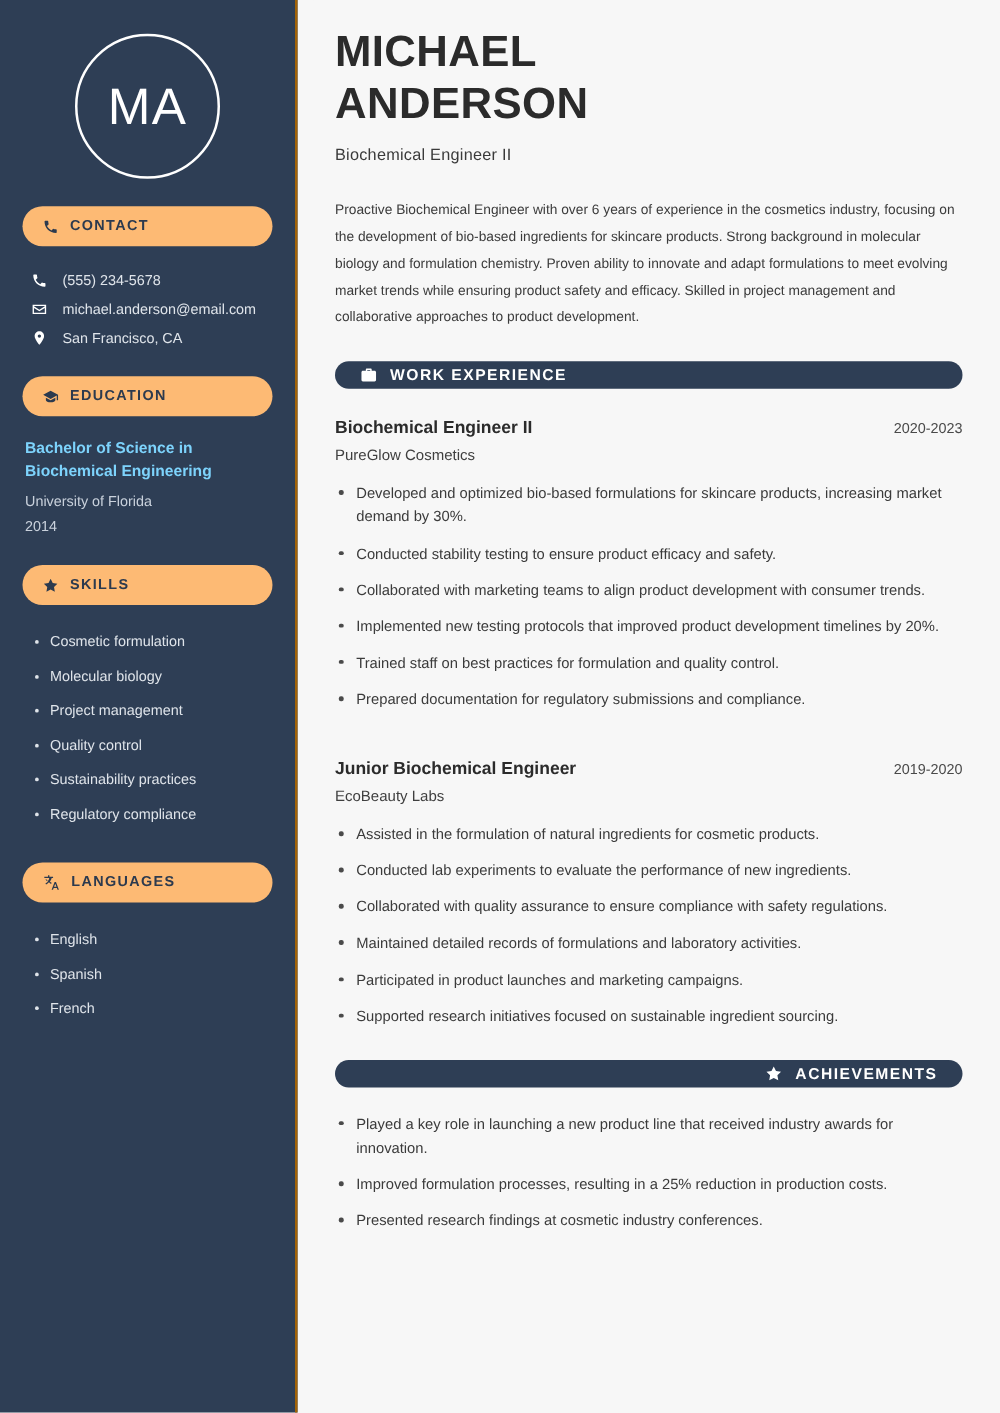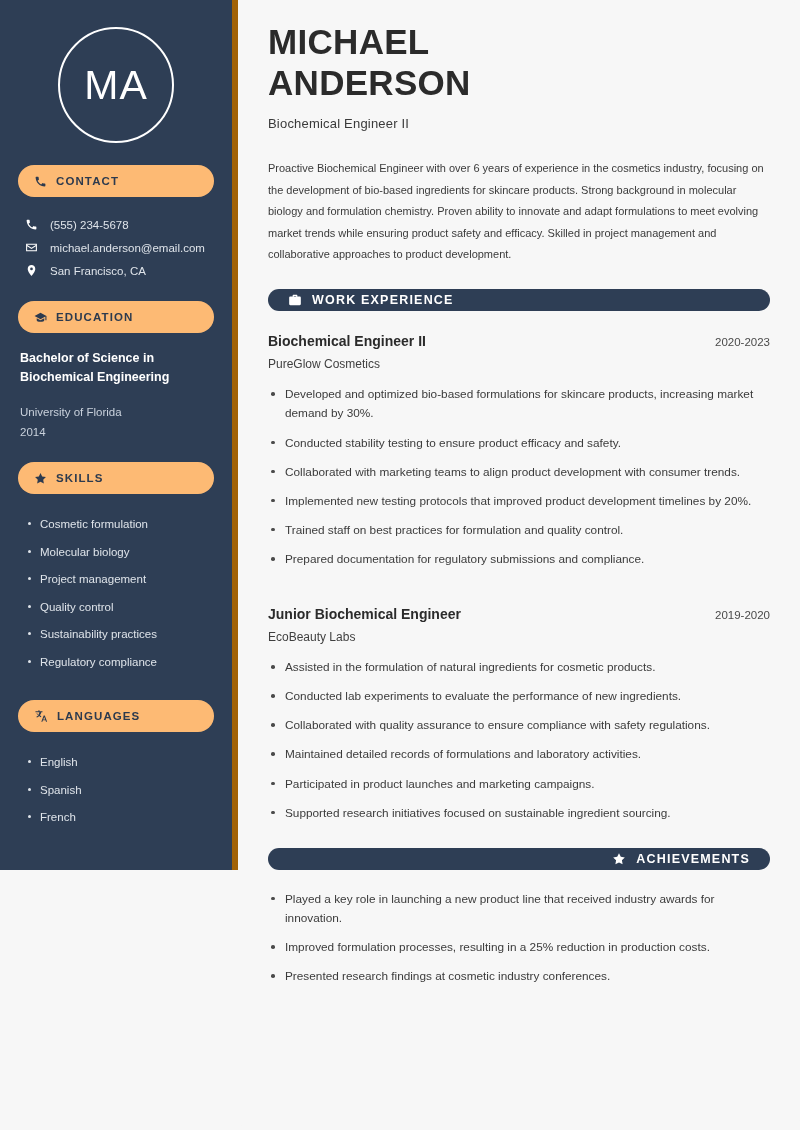--- a/index.html
+++ b/index.html
@@ -23,23 +23,23 @@
     height: 1130px;
     display: flex;
     background: #f7f7f7;
   }
 
   
   .sidebar {
     width: 238px;
     min-width: 238px;
     background: #2e3e55;
-    height: 870px;
+    height: 1130px;
     padding: 0 18px;
-    border-right: 6px solid #a16207;
+    border-right: 2px solid #a16207;
     position: relative;
   }
 
   .avatar-wrap {
     display: flex;
     justify-content: center;
     padding-top: 27px;
     padding-bottom: 22px;
   }
 
@@ -94,29 +94,29 @@
     gap: 12px;
     padding: 5px 0 5px 6px;
     color: #dfe4ea;
     font-size: 11.5px;
   }
   .contact-row .ic { width: 14px; display: flex; justify-content: center; }
   .contact-row .ic svg { fill: #ffffff; display: block; }
 
   .edu-block { padding: 3px 2px 0 2px; }
   .edu-degree {
-    color: #ffffff;
+    color: #7dd3fc;
     font-size: 12.5px;
     font-weight: bold;
     line-height: 1.48;
   }
   .edu-school {
     color: #c9d1dc;
     font-size: 11.5px;
-    margin-top: 18px;
+    margin-top: 8px;
     line-height: 1.4;
   }
   .edu-year {
     color: #c9d1dc;
     font-size: 11.5px;
     margin-top: 4px;
     line-height: 1.4;
   }
 
   .side-list { list-style: none; padding: 4px 2px 0 8px; }

